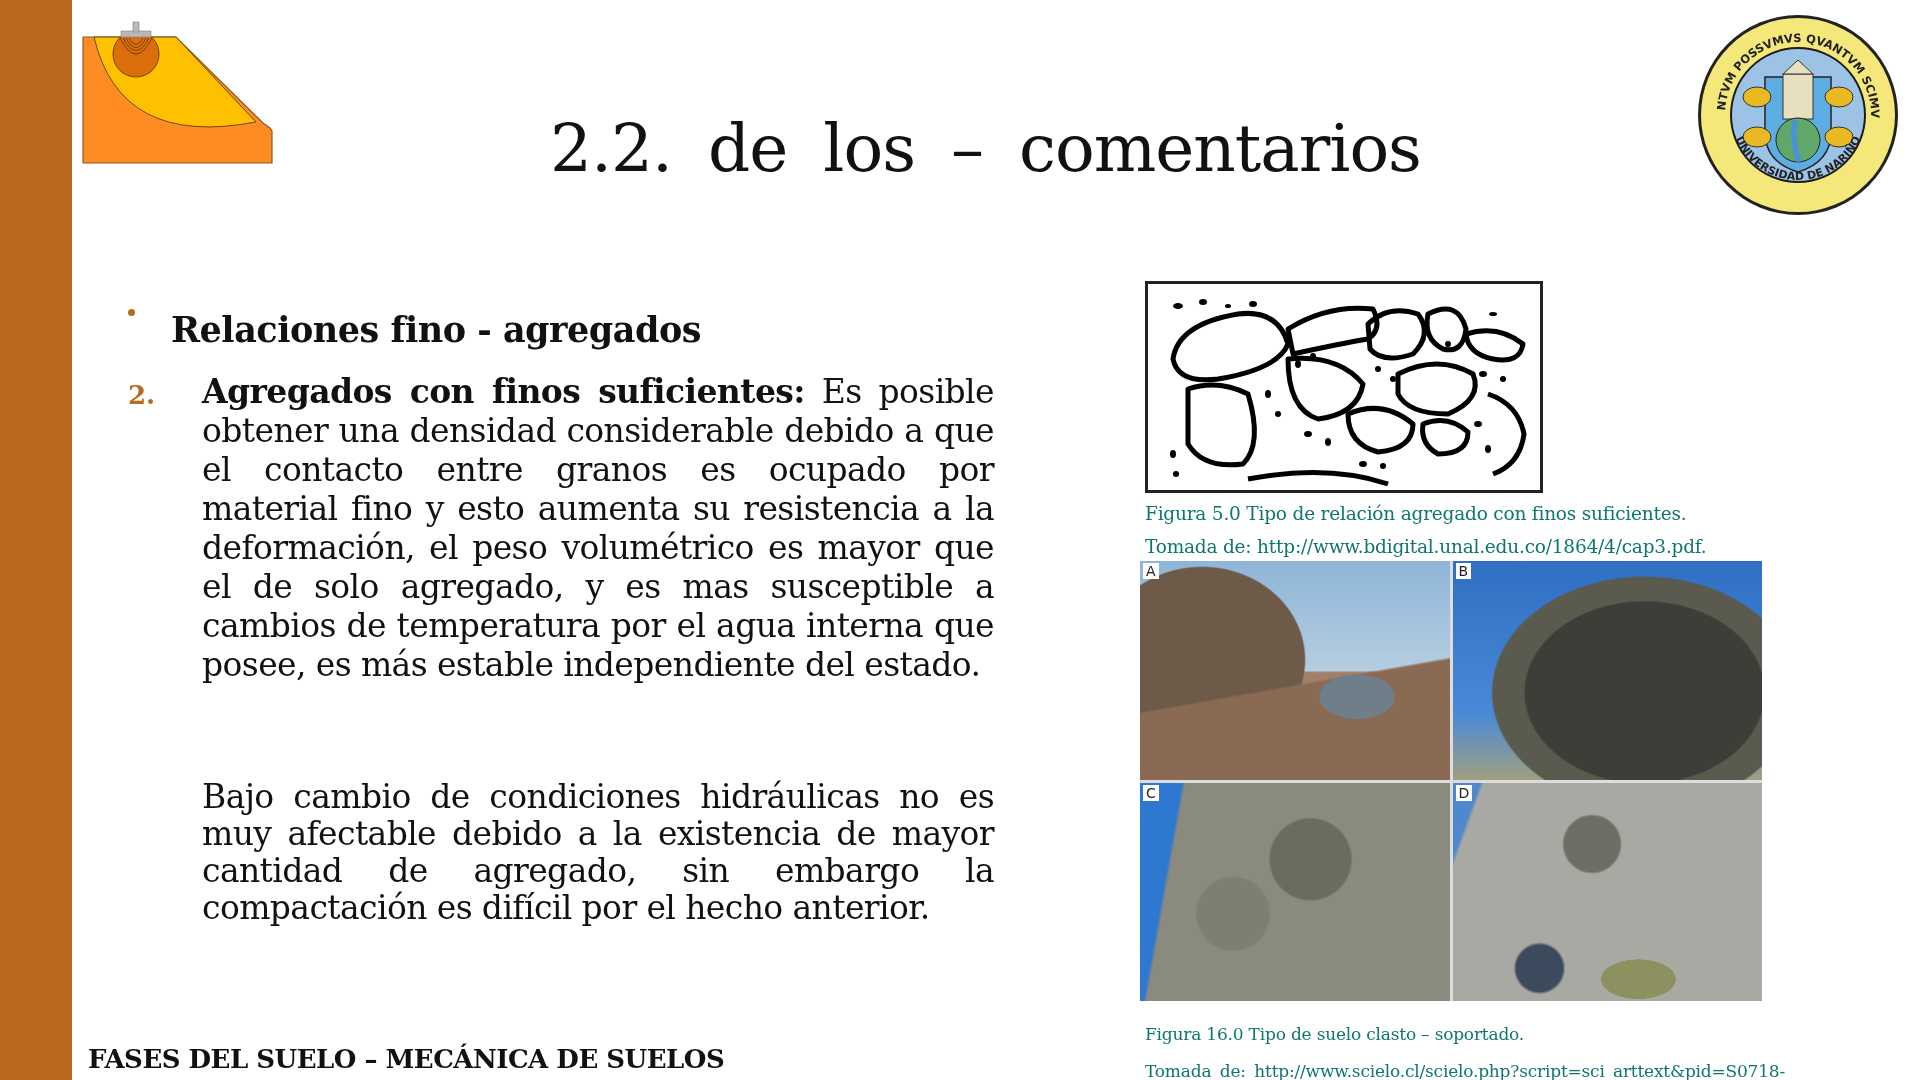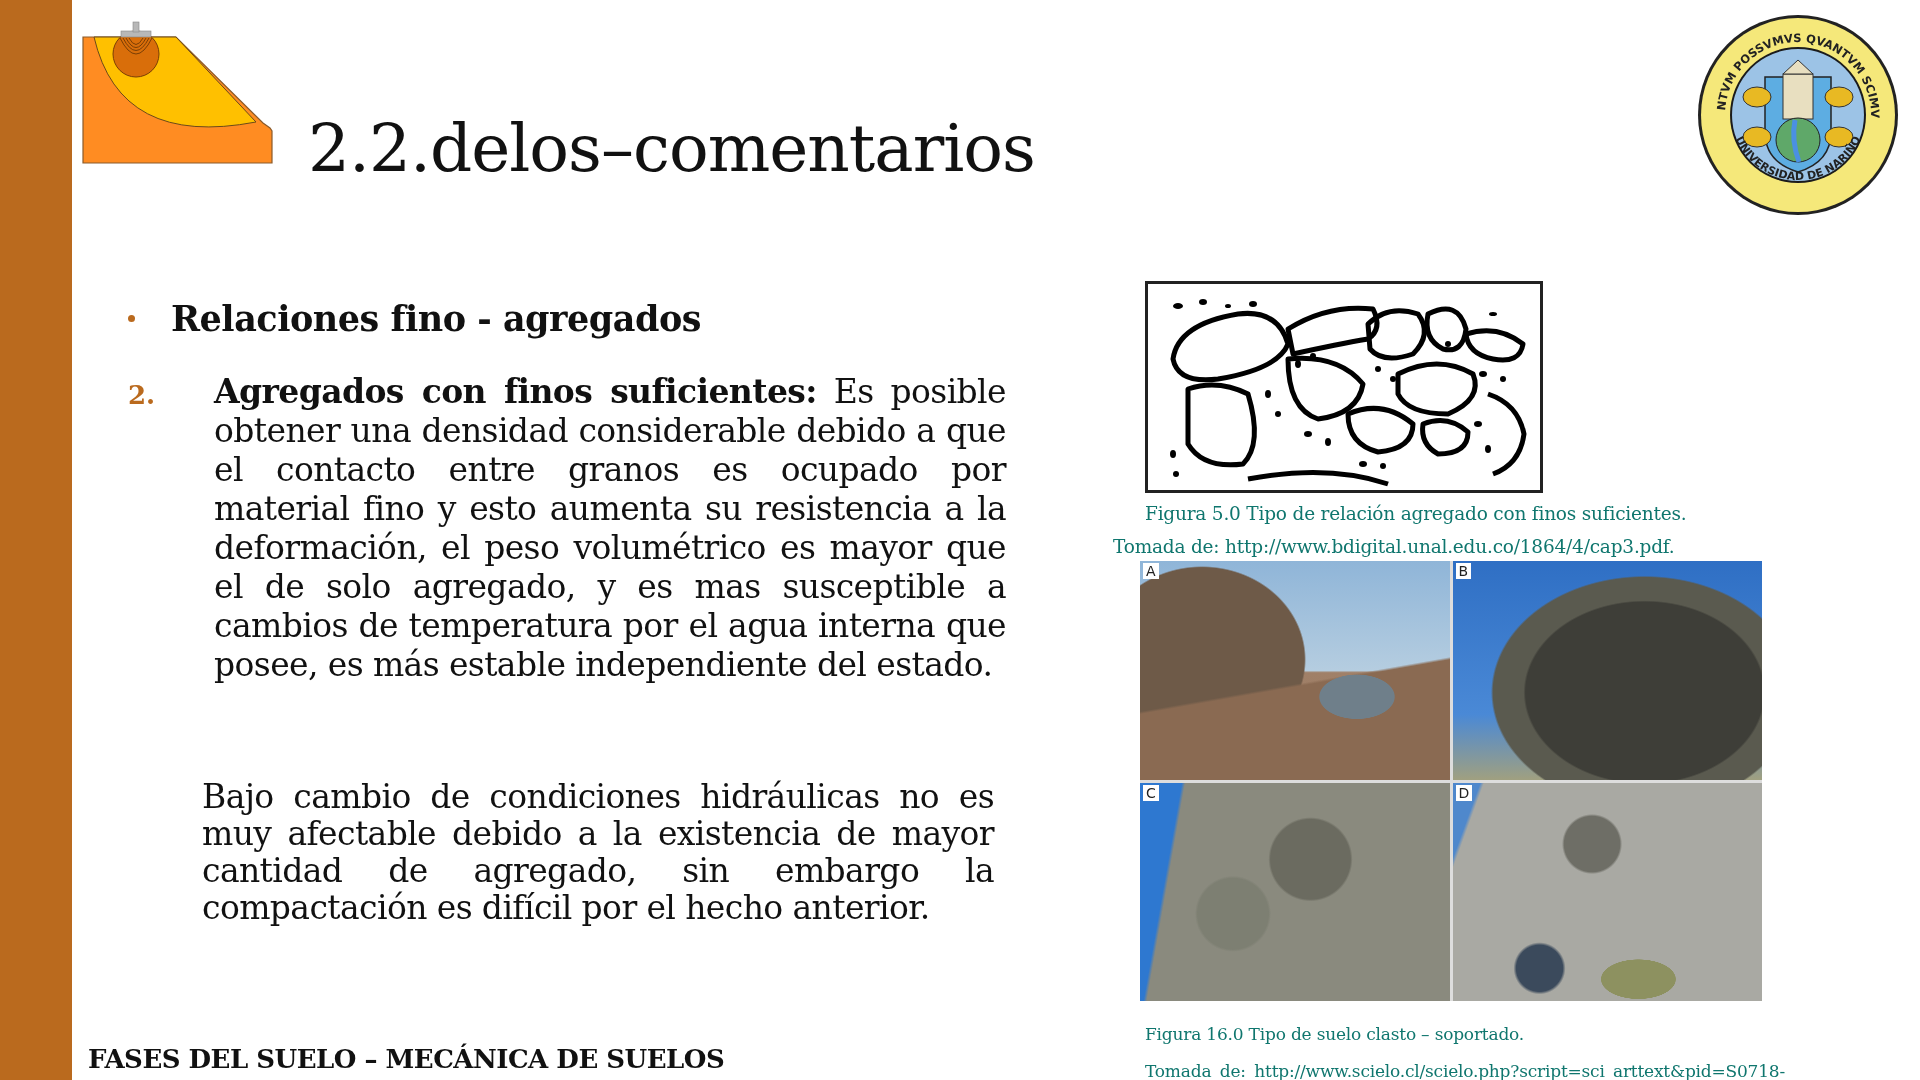--- a/index.html
+++ b/index.html
@@ -11,47 +11,47 @@
   .sidebar { position:absolute; left:0; top:0; width:72px; height:1080px; background:#BA6A1E; }
   .slope-logo { position:absolute; left:80px; top:18px; width:200px; height:150px; }
   .seal { position:absolute; left:1695px; top:12px; width:206px; height:206px; }
 
   .title {
     position:absolute; left:308px; top:112px; width:1355px;
     font-family:"DejaVu Serif", "Liberation Serif", serif;
     font-size:66px; line-height:74px; color:#111; font-weight:normal;
     letter-spacing:-1px;
   }
-  .title .line1 { display:flex; justify-content:flex-start; }
+  .title .line1 { display:flex; justify-content:center;gap:36px; }
   .title .line2 { display:block; }
 
-  .bullet-row { position:absolute; left:128px; top:298px; display:flex; align-items:center; }
+  .bullet-row { position:absolute; left:128px; top:309px; display:flex; align-items:flex-start; }
   .bullet-dot { width:7px; height:7px; border-radius:50%; background:#BA6A1E; margin-right:36px; }
   .bullet-text { font-size:35px; font-weight:bold; letter-spacing:-0.5px; }
 
   .num-item { position:absolute; left:128px; top:372px; width:866px; }
   .num-marker { position:absolute; left:0; top:8px; color:#BA6A1E; font-size:26px; font-weight:bold; }
   .num-body {
     position:absolute; left:74px; top:0; width:792px;
-    font-size:33px; line-height:39px; text-align:justify; letter-spacing:-0.6px;margin-left:12px;
+    font-size:33px; line-height:39px; text-align:justify; letter-spacing:-0.6px;
   }
   .num-body b { font-weight:bold; }
   .para2 {
     position:absolute; left:202px; top:778px; width:792px;
     font-size:33px; line-height:37px; text-align:justify; letter-spacing:-0.6px;
   }
 
   .fig1 {
     position:absolute; left:1145px; top:281px; width:398px; height:212px;
     border:3px solid #222; box-sizing:border-box; background:#fff;
   }
   .fig1 svg { width:100%; height:100%; display:block; }
   .cap { position:absolute; font-size:18.5px; color:#0f766e; white-space:nowrap; letter-spacing:-0.2px; }
   .cap1 { left:1145px; top:503px; }
-  .cap2 { left:1113px; top:536px; }
+  .cap2 { left:1145px; top:536px; }
 
   .photo-grid {
     position:absolute; left:1140px; top:561px; width:622px; height:440px;
     display:grid; grid-template-columns:1fr 1fr; grid-template-rows:1fr 1fr; gap:3px;
     background:#ddd;
   }
   .photo { position:relative; overflow:hidden; }
   .photo-label {
     position:absolute; left:3px; top:2px; background:#fff; color:#222;
     font-family:"DejaVu Sans", "Liberation Sans", sans-serif; font-size:14px; line-height:16px; padding:0 3px;

